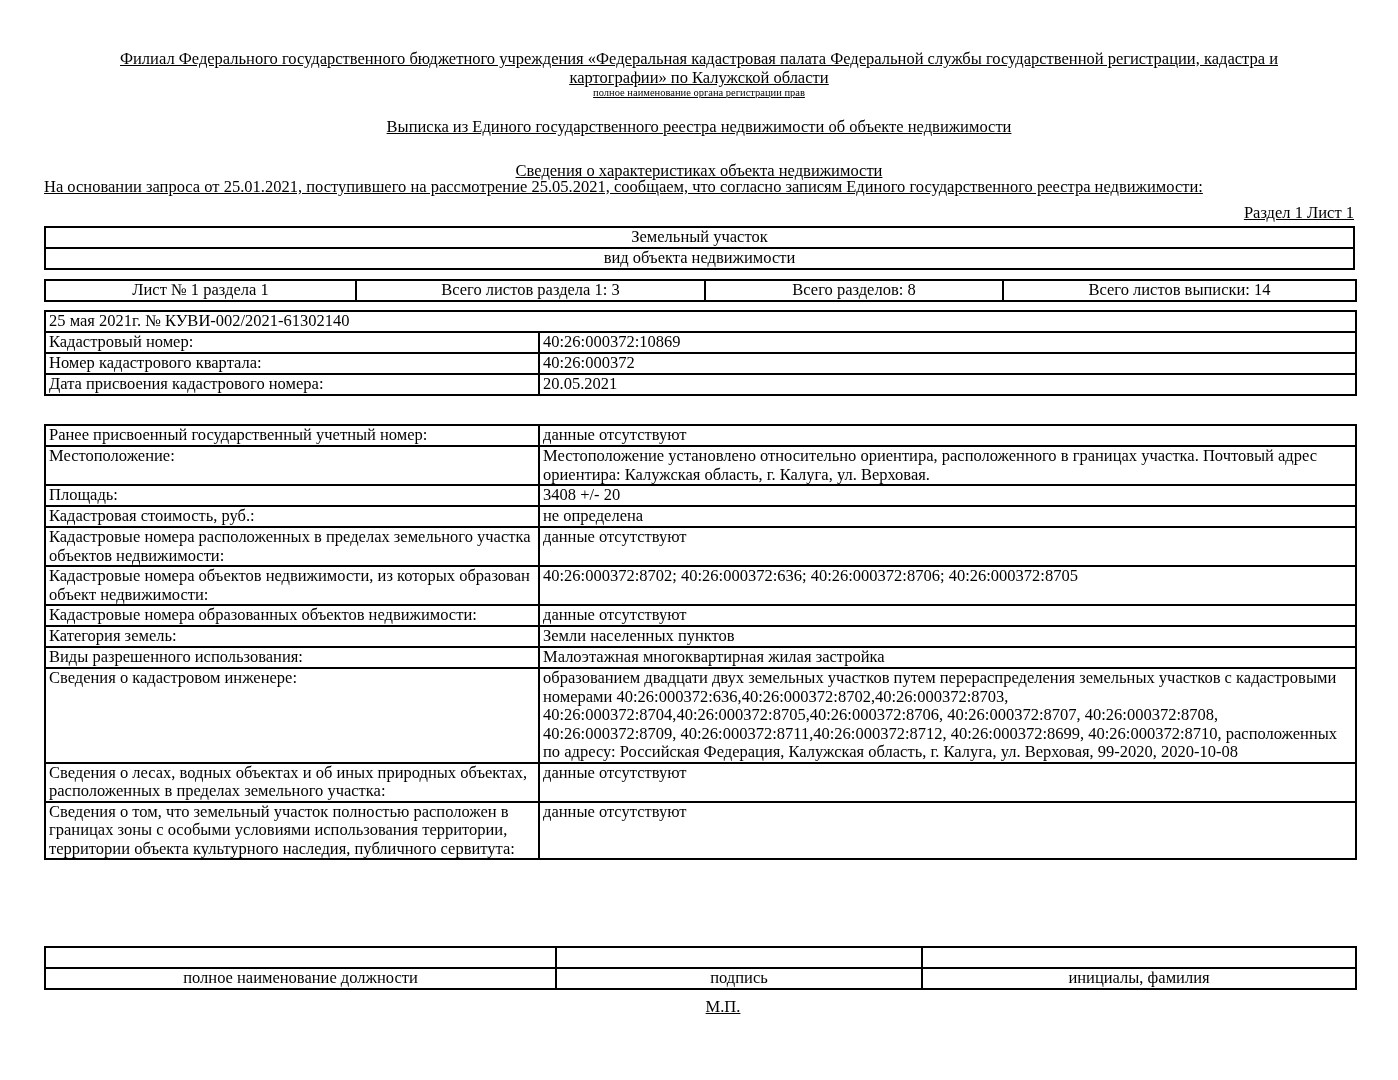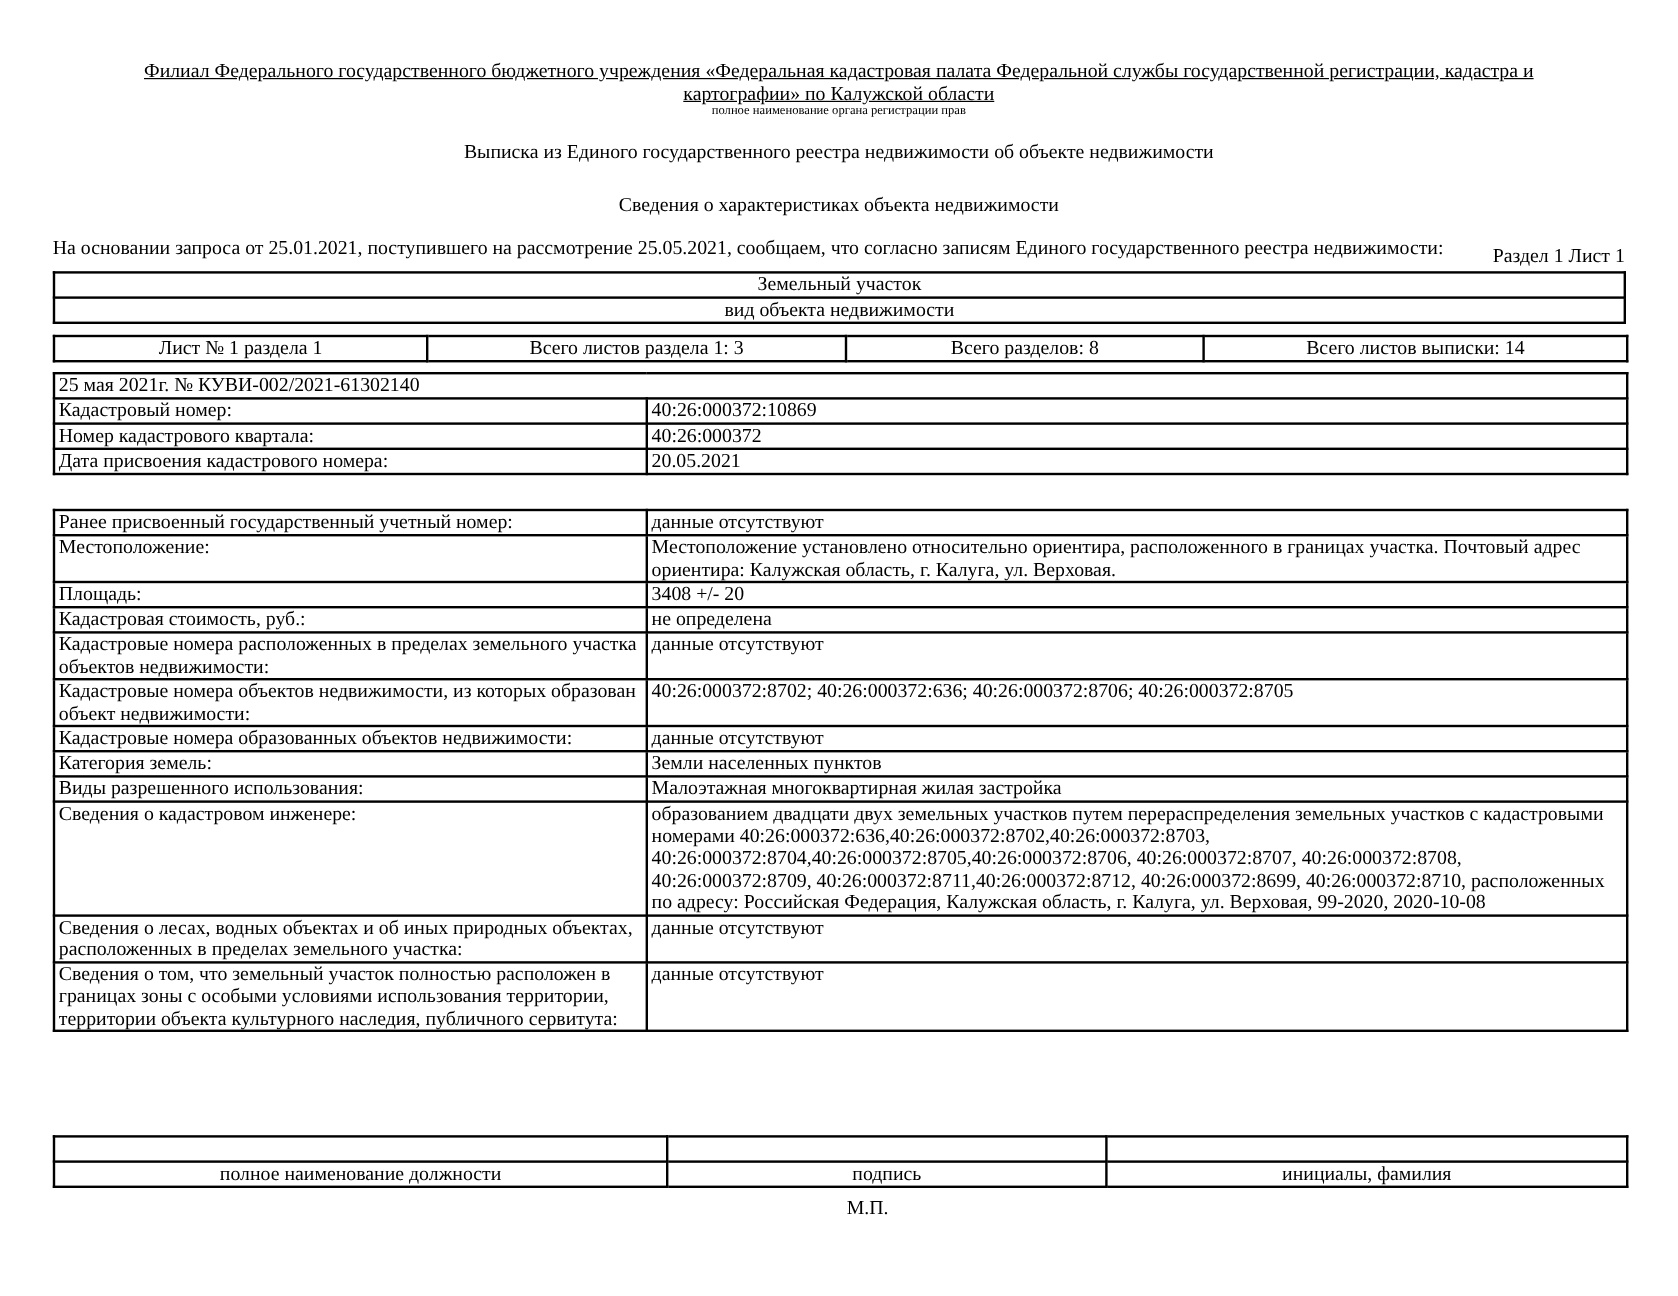--- a/index.html
+++ b/index.html
@@ -1,30 +1,30 @@
 <!DOCTYPE html>
 <html><head>
 <meta charset="utf-8">
 <style>
   html, body { margin: 0; padding: 0; background: #ffffff; }
   body {
     width: 1398px; height: 1080px; position: relative; overflow: hidden;
     font-family: "Liberation Serif", "DejaVu Serif", serif;
     color: #000; font-size: 16px;
   }
-  .abs { position: absolute; }
+  .abs { position: absolute; text-decoration: underline; }
   .org {
     left: 44px; width: 1310px; top: 49px;
     text-align: center; font-size: 16.5px; line-height: 19px;
   }
   .org .name { text-decoration: underline; }
   .org .sub { font-size: 10.5px; line-height: 12px; margin-top: 0px; }
   .title1 { left: 0; width: 1398px; top: 117px; text-align: center; font-size: 16.5px; }
   .title2 { left: 0; width: 1398px; top: 161px; text-align: center; font-size: 16.5px; }
-  .basis { left: 44px; top: 177px; font-size: 16.5px; white-space: nowrap; margin-top: 20px; }
+  .basis { left: 44px; top: 177px; font-size: 16.5px; white-space: nowrap; }
   .section-mark { right: 44px; top: 203px; font-size: 16.5px; }
 
   table { border-collapse: collapse; position: absolute; left: 44px; width: 1311px; table-layout: fixed; }
   td { border: 2px solid #000; padding: 0 3px; vertical-align: top; font-size: 16.5px; line-height: 18.5px; }
   .t-kind td { text-align: center; height: 19px; margin-left: 46px; }
   .t-sheets td { text-align: center; height: 19px; }
   .t-main td { height: 19px; }
   .t-props td { height: 19px; }
   .t-sign td { text-align: center; height: 19px; }
   .mp { left: 0; width: 1398px; top: 997px; text-align: center; font-size: 16.5px; padding-left: 24px; }

